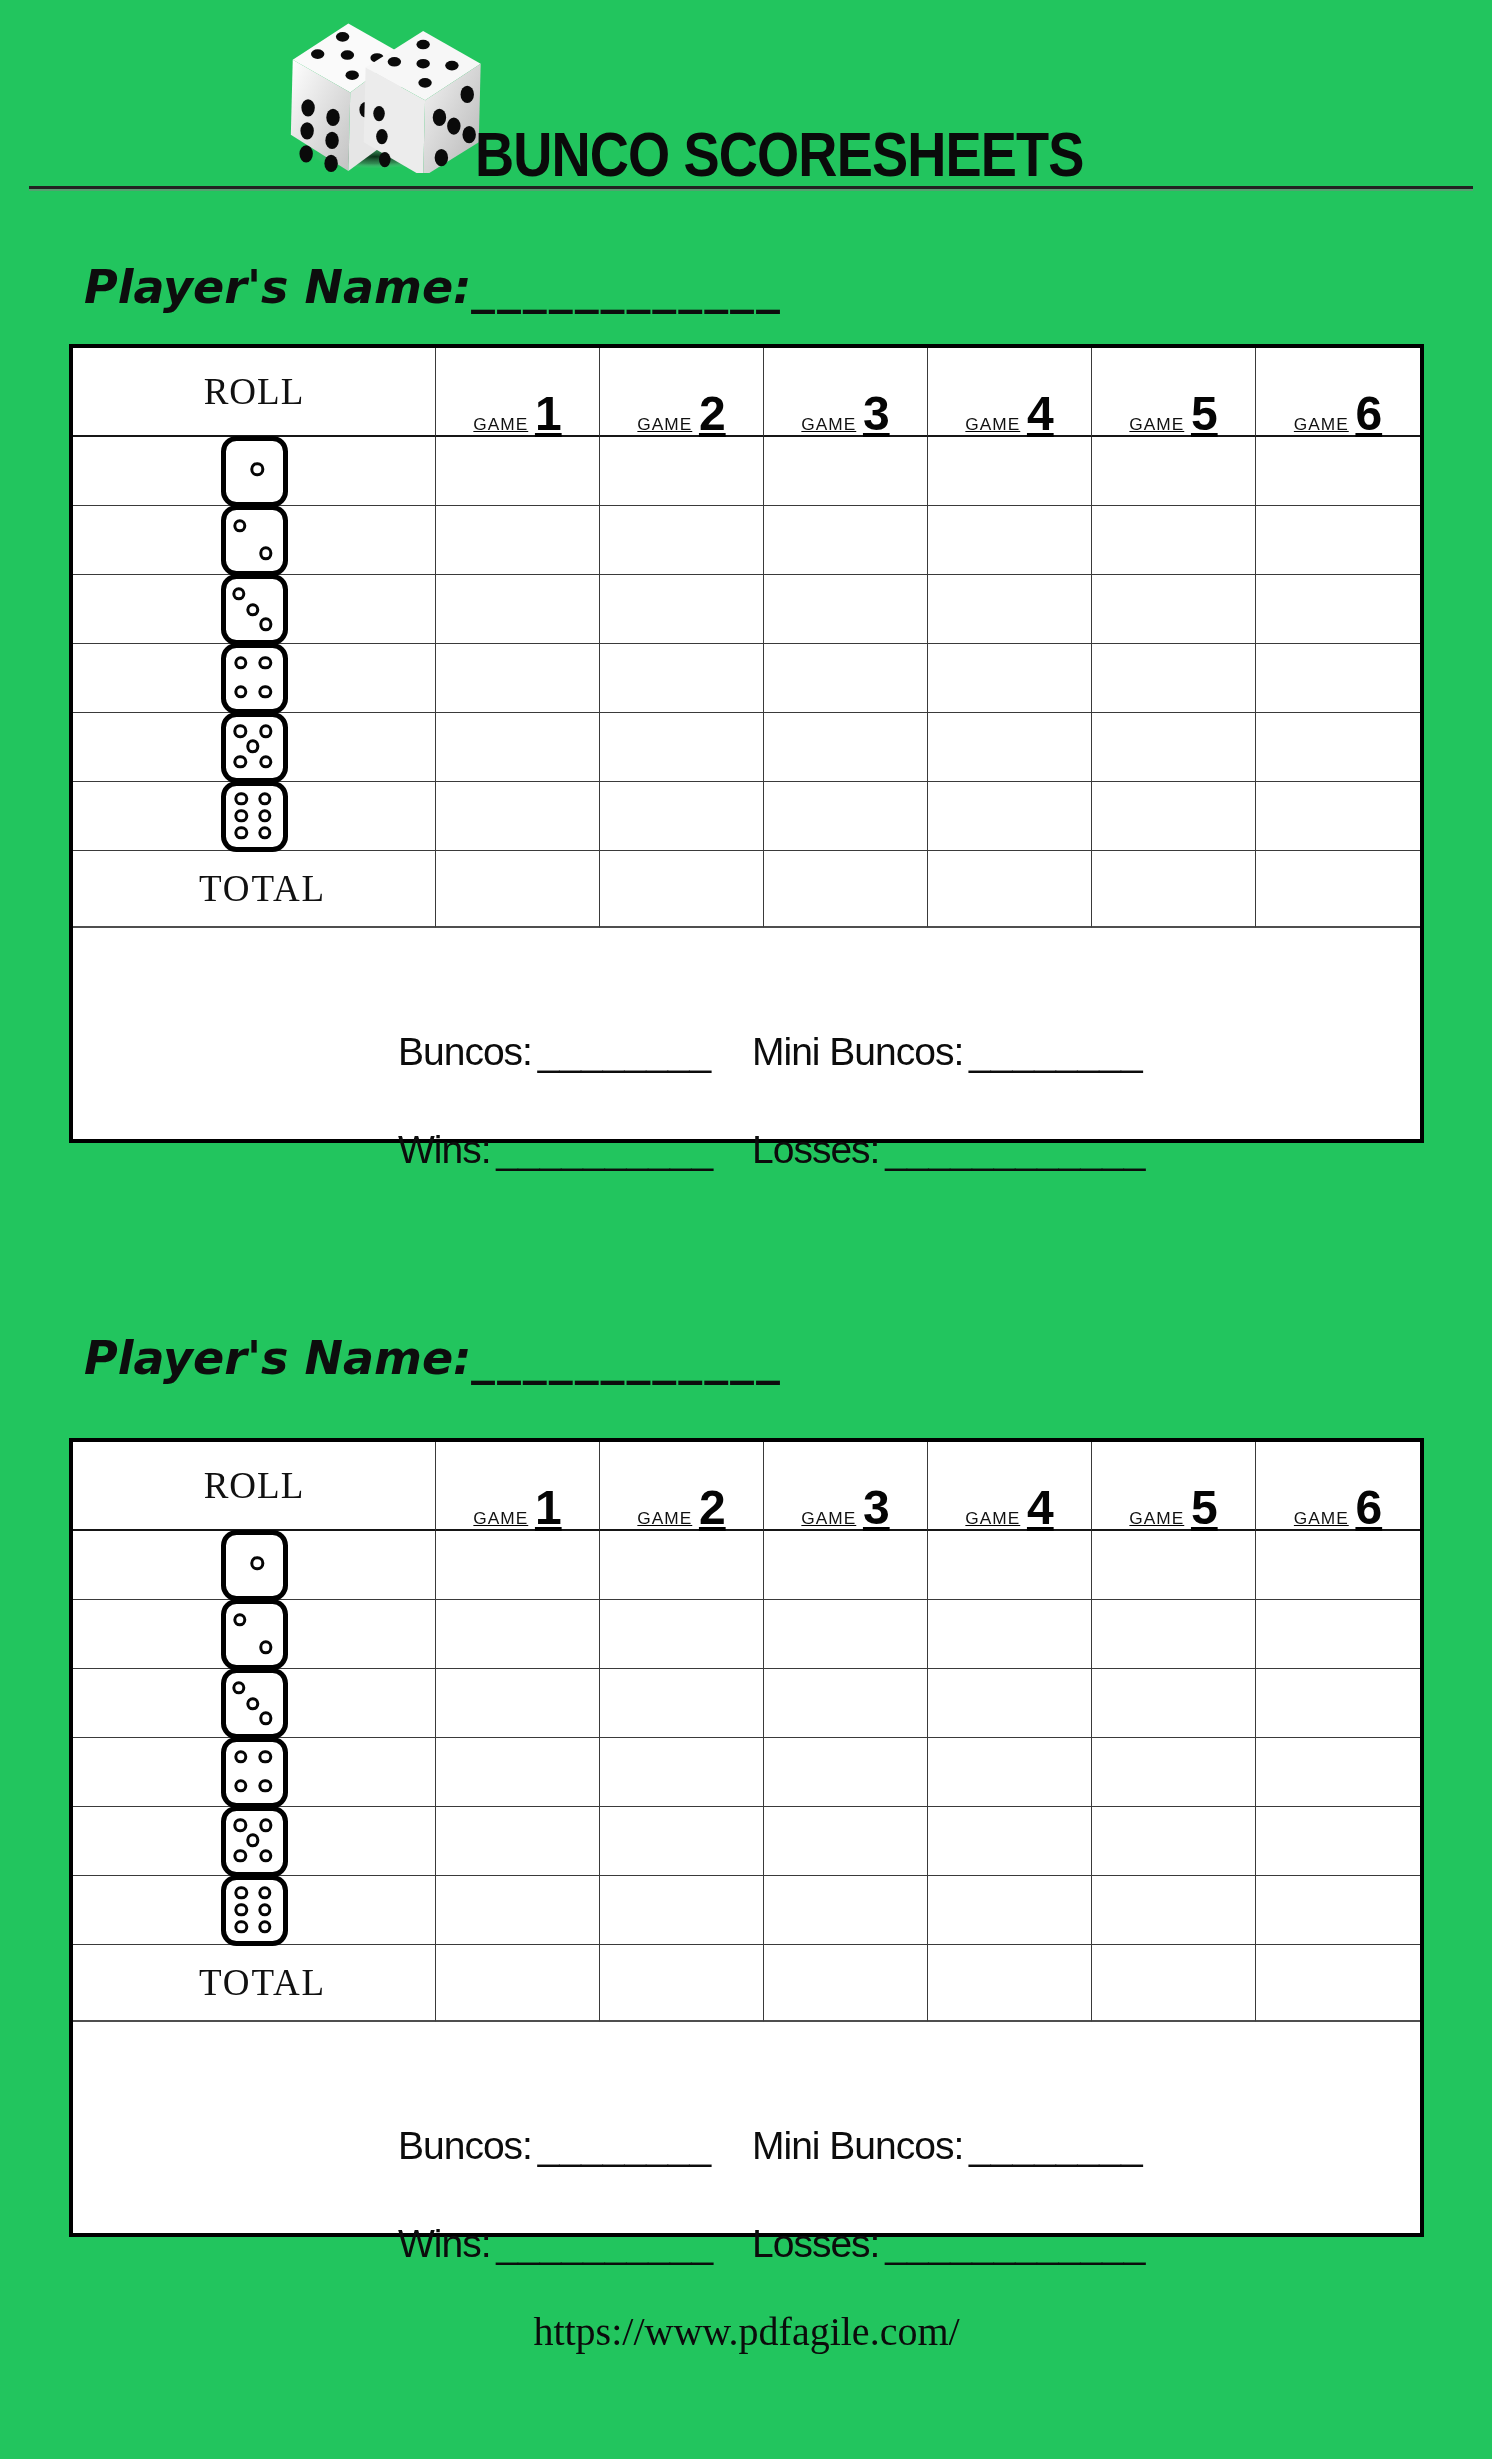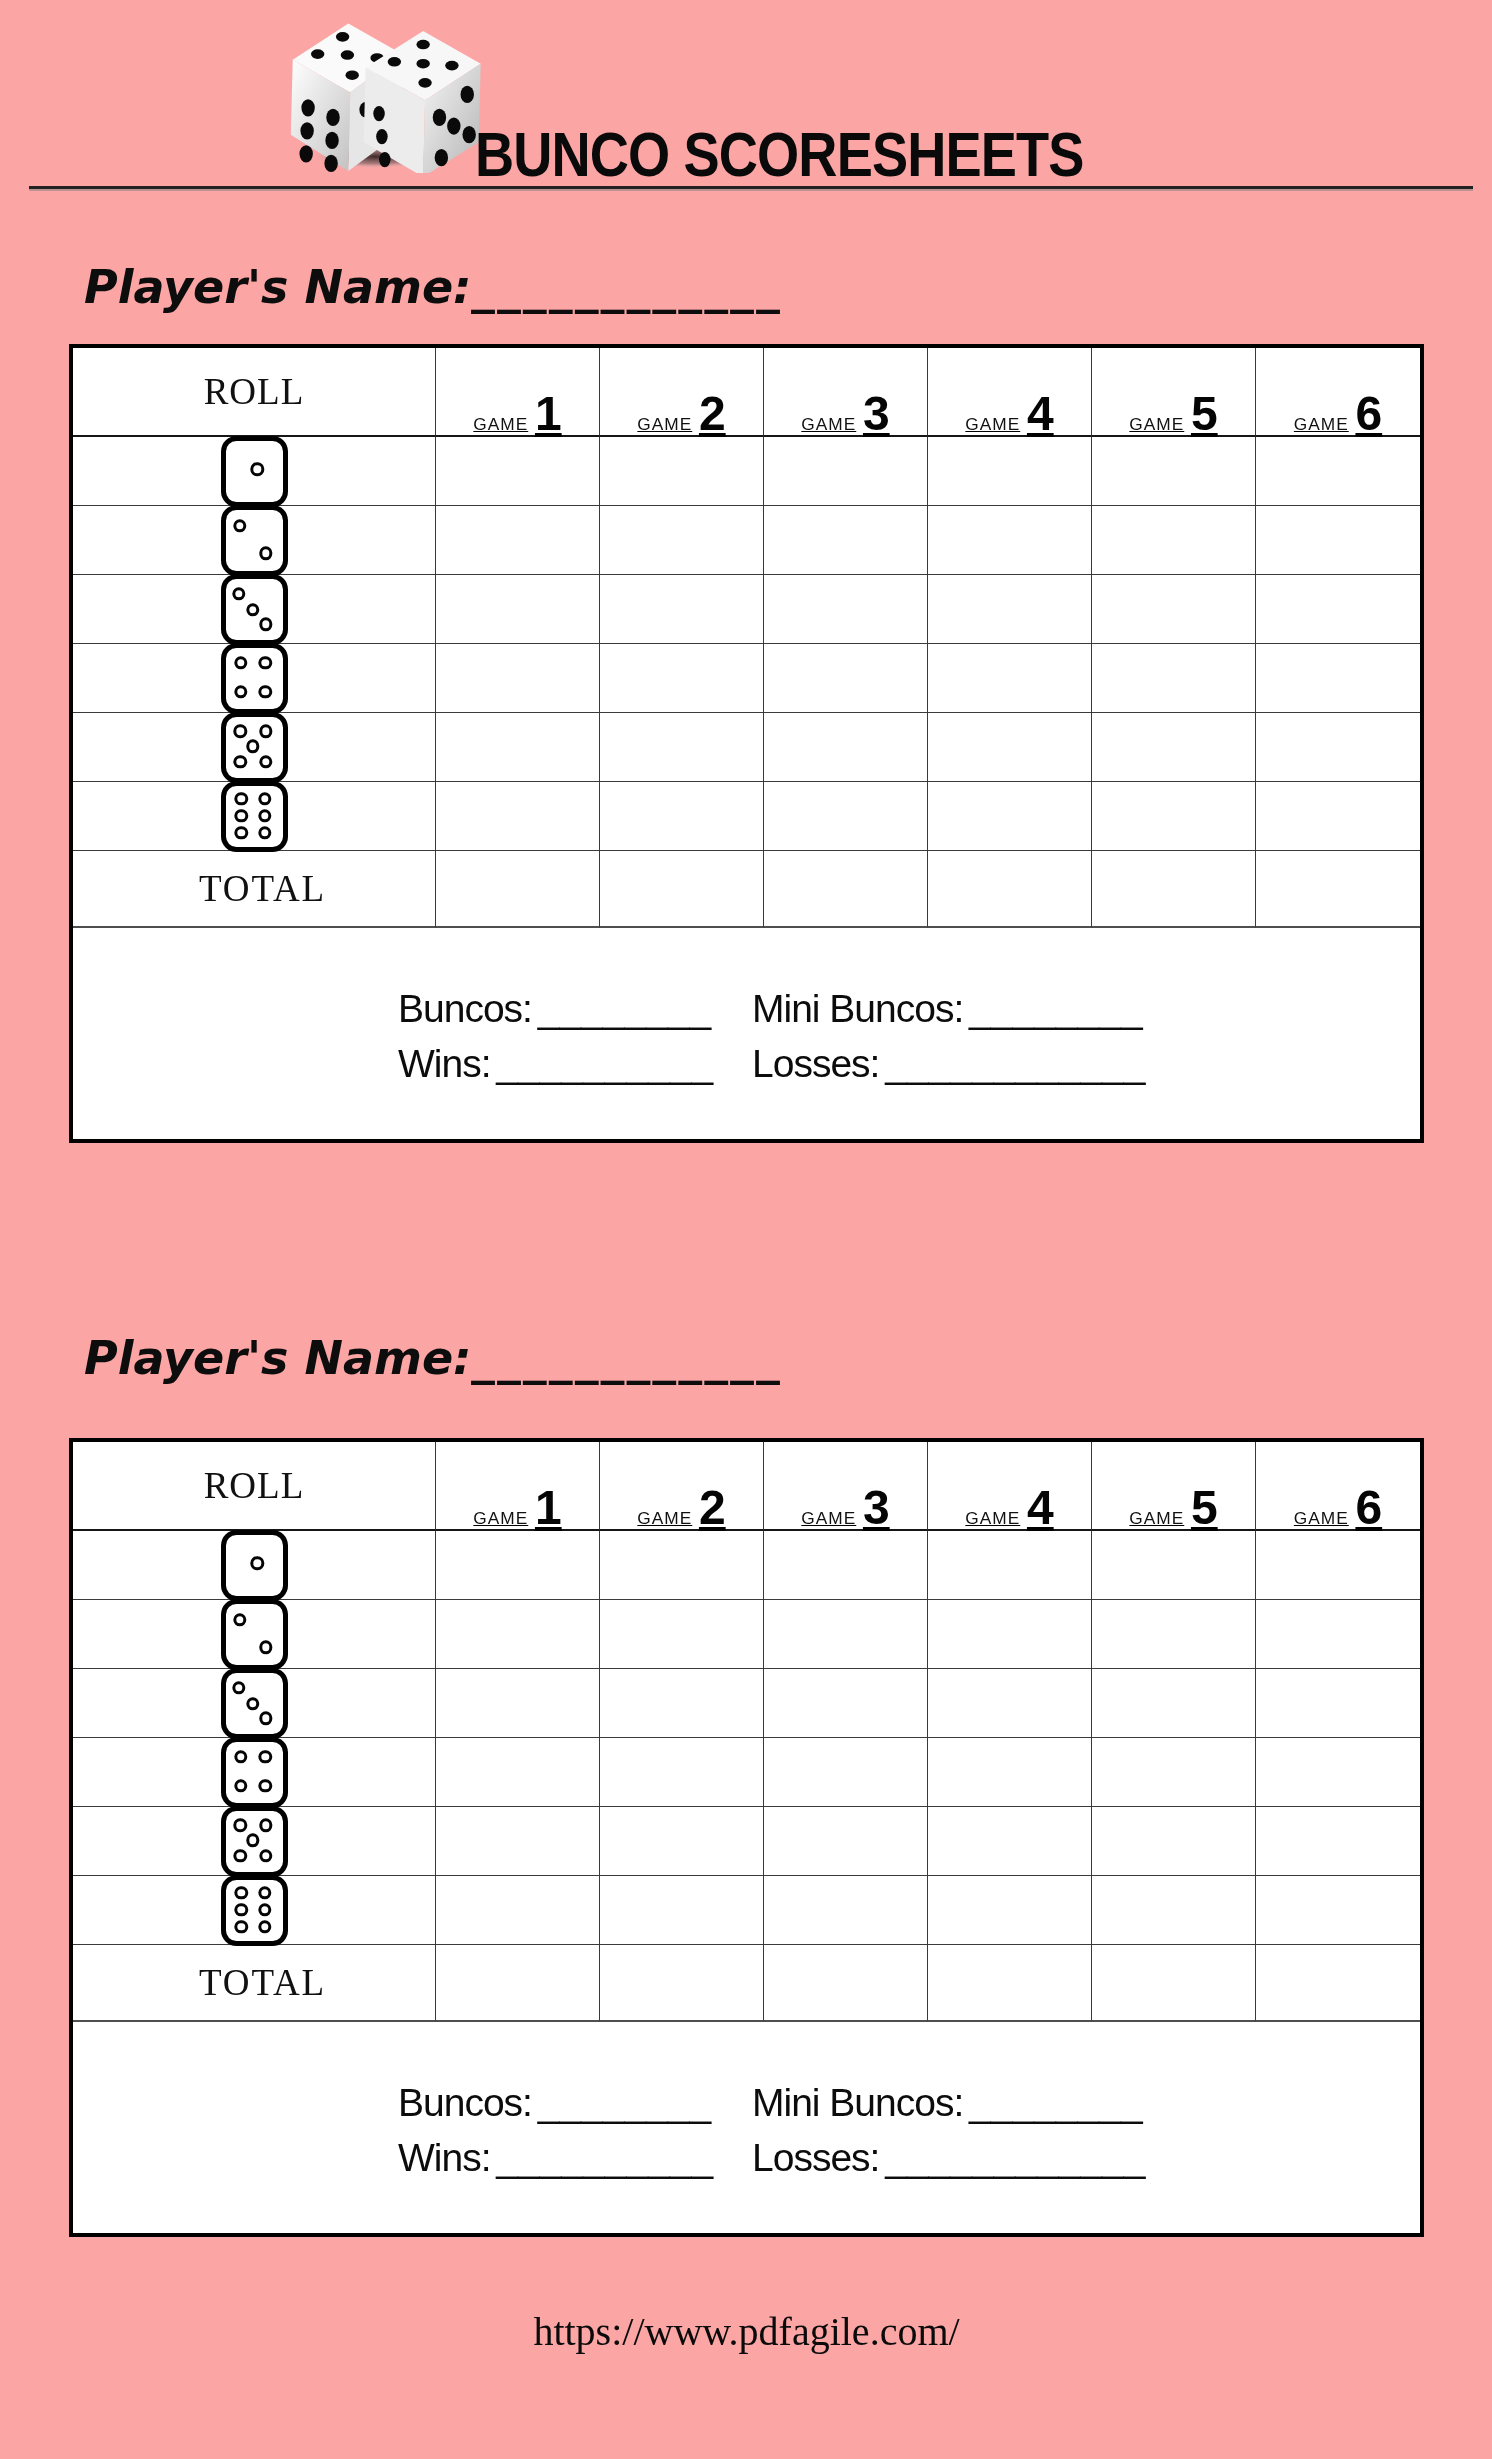--- a/index.html
+++ b/index.html
@@ -1,16 +1,16 @@
 <!DOCTYPE html>
 <html><head>
 <meta charset="utf-8">
 <style>
   html,body{margin:0;padding:0;background:#fff;}
-  .page{position:relative;width:1493px;height:2459px;background:#fca5a5;overflow:hidden;
+  .page{position:relative;width:1493px;height:2459px;background:#22c55e;overflow:hidden;
         font-family:"Liberation Sans",sans-serif;color:#000;}
 
   
   .logo{position:absolute;left:279px;top:9.6px;width:202px;height:163px;}
   .page-title{position:absolute;left:475px;top:123px;font-size:63px;font-weight:bold;line-height:1;
               white-space:nowrap;letter-spacing:-1px;transform:scaleX(.86);transform-origin:left;
               color:#0a0a0a;}
   .rule{position:absolute;left:29px;top:186px;width:1444px;height:2.9px;background:#222;
         box-shadow:0 1.9px 0 rgba(130,130,130,.55);}
 
@@ -40,21 +40,21 @@
   .die{position:relative;width:67px;height:71px;margin:-1.9px 0;background:#fff;
        border:5.8px solid #000;border-radius:15.4px;box-sizing:border-box;z-index:2;}
   .pip{position:absolute;width:13.4px;height:13.4px;box-sizing:border-box;border:3.8px solid #050505;
        background:#fff;border-radius:50%;transform:translate(-50%,-50%);}
 
   .tot-label{display:flex;align-items:center;justify-content:center;}
   .tot-txt{font-family:"Liberation Serif",serif;font-size:37px;letter-spacing:1.9px;color:#111;margin-left:17px;}
 
   .tally{box-sizing:border-box;height:211px;padding-top:60px;}
   .trow{margin-left:325px;white-space:nowrap;font-size:39px;letter-spacing:-1px;
-        height:55px;line-height:1.1;color:#0c0c0c;}
+        height:55px;line-height:1.1;color:#0c0c0c;margin-top:43px;}
   .tpair{display:inline-block;width:354px;}
   .tblank{margin-left:5.8px;letter-spacing:0;}
 
   
   .site-url{position:absolute;left:0;top:2308px;width:100%;text-align:center;
             font-family:"Liberation Serif",serif;font-size:40px;color:#0b0b0b;}
 </style>
 </head>
 <body>
 

